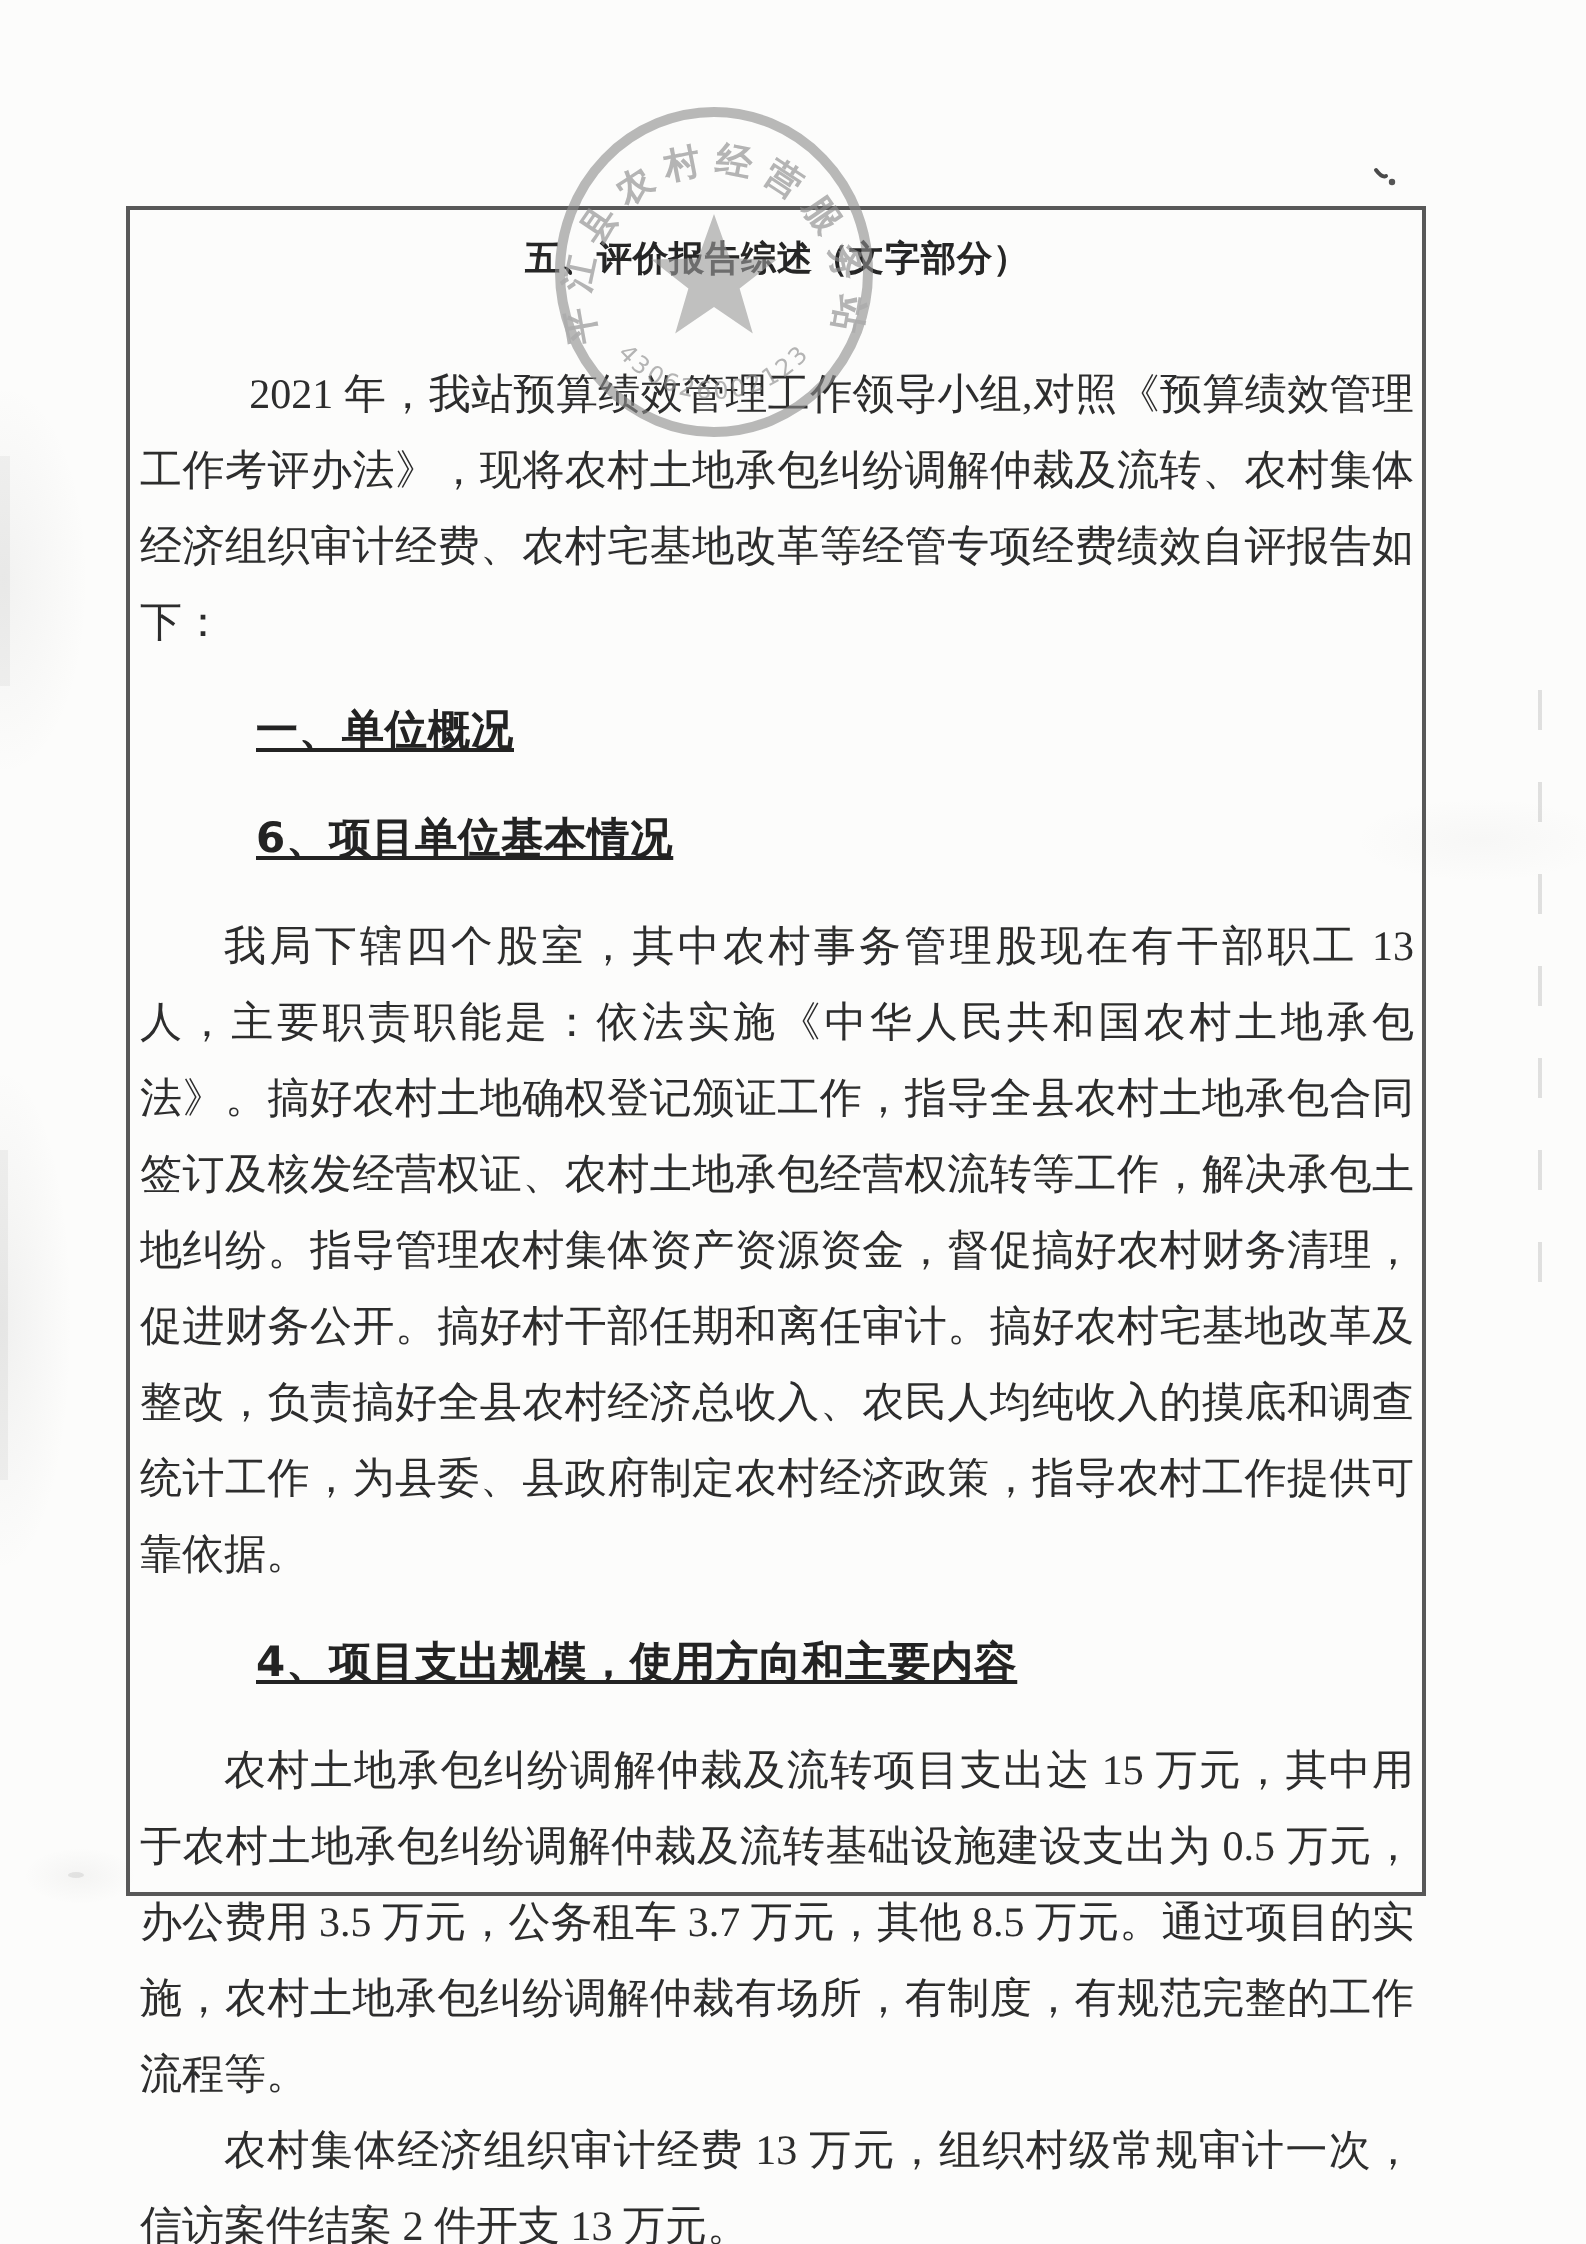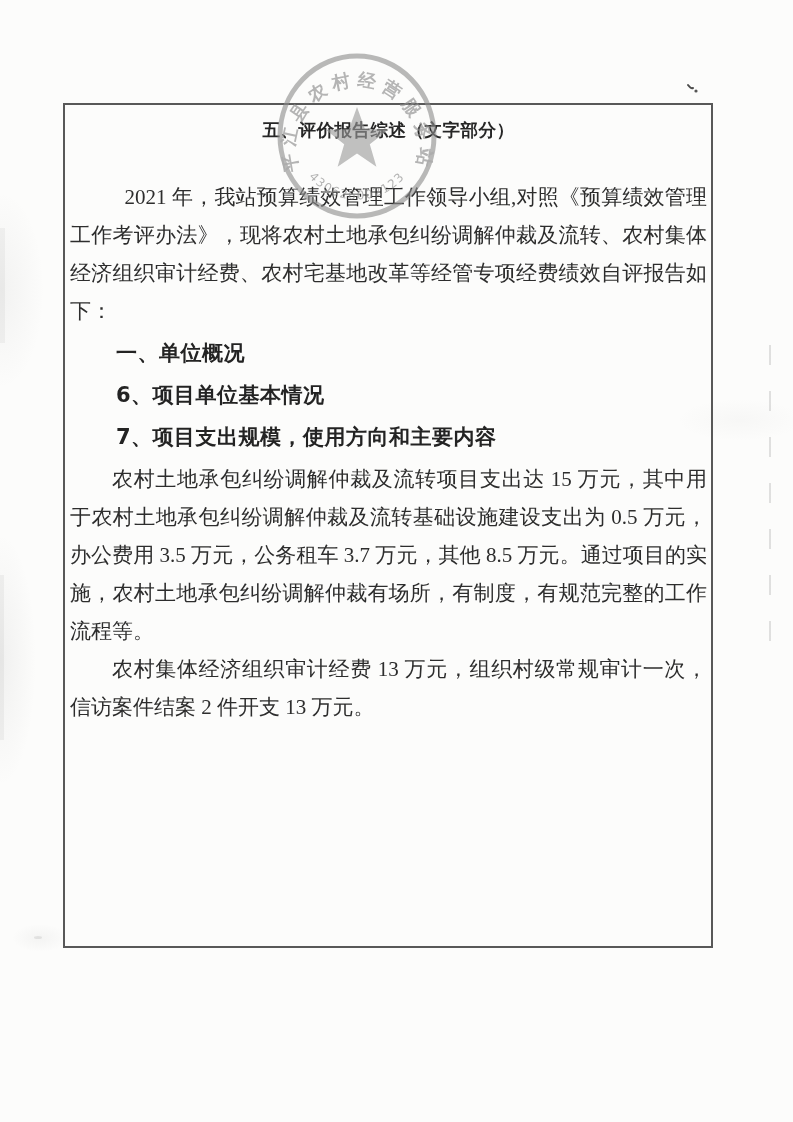--- a/index.html
+++ b/index.html
@@ -27,23 +27,23 @@
     font-family:"DejaVu Sans","Liberation Sans",sans-serif;
     font-weight:700;font-size:17.5px;letter-spacing:0.5px;color:#262626;
   }
   .para{
     margin:0;line-height:38px;font-size:21px;
     text-align:justify;text-align-last:left;
     text-indent:2em;color:#2d2d2d;
   }
   .para.first{margin-top:30px;text-indent:2.6em;}
   .head{
-    margin:4px;line-height:38px;font-size:21px;text-indent:2em;
+    margin:16px;line-height:38px;font-size:21px;text-indent:2em;
     font-family:"DejaVu Sans","Liberation Sans",sans-serif;
-    font-weight:700;color:#232323;letter-spacing:0.5px;
+    font-weight:700;color:#232323;letter-spacing:0.5px;text-decoration:underline;
   }
   .seal{
     position:absolute;left:275px;top:52px;width:164px;height:168px;
     opacity:0.72;z-index:5;pointer-events:none;
   }
   .pen-mark{position:absolute;left:686px;top:82px;width:16px;height:14px;z-index:3;}
   .scan-line{
     position:absolute;left:769px;top:345px;width:2px;height:300px;z-index:1;
     background:repeating-linear-gradient(to bottom, rgba(150,150,150,0.28) 0 20px, transparent 20px 46px);
   }
@@ -64,21 +64,22 @@
   <svg class="pen-mark" viewBox="0 0 16 14">
     <path d="M2,3 Q5,7 7,6" stroke="#4a4a4a" stroke-width="2" fill="none" stroke-linecap="round"></path>
     <circle cx="10" cy="9" r="1.6" fill="#555555"></circle>
   </svg>
 
   <div class="border-box">
     <h1 class="doc-title">五、评价报告综述（文字部分）</h1>
     <p class="para first">2021 年，我站预算绩效管理工作领导小组,对照《预算绩效管理工作考评办法》，现将农村土地承包纠纷调解仲裁及流转、农村集体经济组织审计经费、农村宅基地改革等经管专项经费绩效自评报告如下：</p>
     <p class="head">一、单位概况</p>
     <p class="head">6、项目单位基本情况</p>
-    <p class="head">7、项目支出规模，使用方向和主要内容</p>
+    <p class="para">我局下辖四个股室，其中农村事务管理股现在有干部职工 13 人，主要职责职能是：依法实施《中华人民共和国农村土地承包法》。搞好农村土地确权登记颁证工作，指导全县农村土地承包合同签订及核发经营权证、农村土地承包经营权流转等工作，解决承包土地纠纷。指导管理农村集体资产资源资金，督促搞好农村财务清理，促进财务公开。搞好村干部任期和离任审计。搞好农村宅基地改革及整改，负责搞好全县农村经济总收入、农民人均纯收入的摸底和调查统计工作，为县委、县政府制定农村经济政策，指导农村工作提供可靠依据。</p>
+    <p class="head">4、项目支出规模，使用方向和主要内容</p>
     <p class="para">农村土地承包纠纷调解仲裁及流转项目支出达 15 万元，其中用于农村土地承包纠纷调解仲裁及流转基础设施建设支出为 0.5 万元，办公费用 3.5 万元，公务租车 3.7 万元，其他 8.5 万元。通过项目的实施，农村土地承包纠纷调解仲裁有场所，有制度，有规范完整的工作流程等。</p>
     <p class="para">农村集体经济组织审计经费 13 万元，组织村级常规审计一次，信访案件结案 2 件开支 13 万元。</p>
   </div>
 
   <svg class="seal" viewBox="0 0 164 168">
     <defs>
       <path id="arcTop" d="M 24 118 A 62 62 0 1 1 140 118" fill="none"></path>
       <path id="arcBottom" d="M 30 120 A 63 63 0 0 0 134 120" fill="none"></path>
     </defs>
     <ellipse cx="82" cy="84" rx="77" ry="80" fill="none" stroke="#8d8d8d" stroke-width="5" stroke-opacity="0.85"></ellipse>

